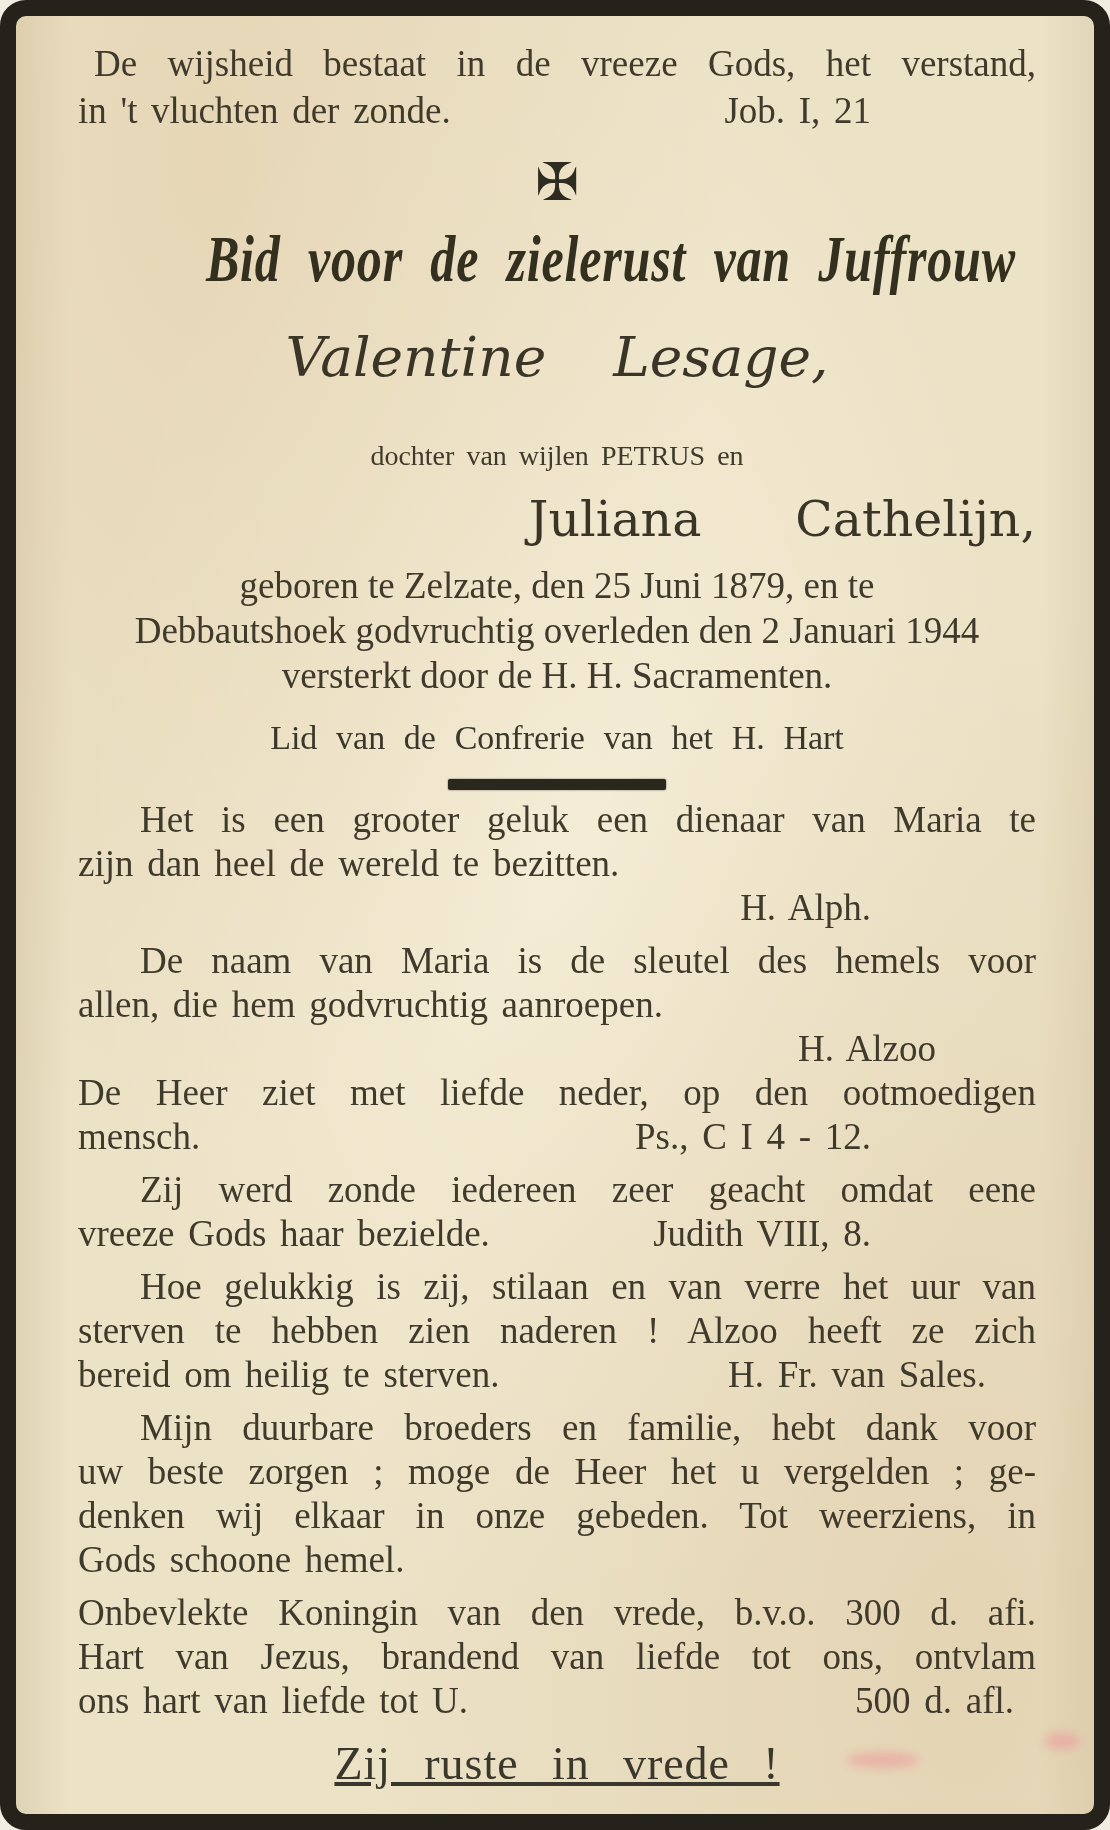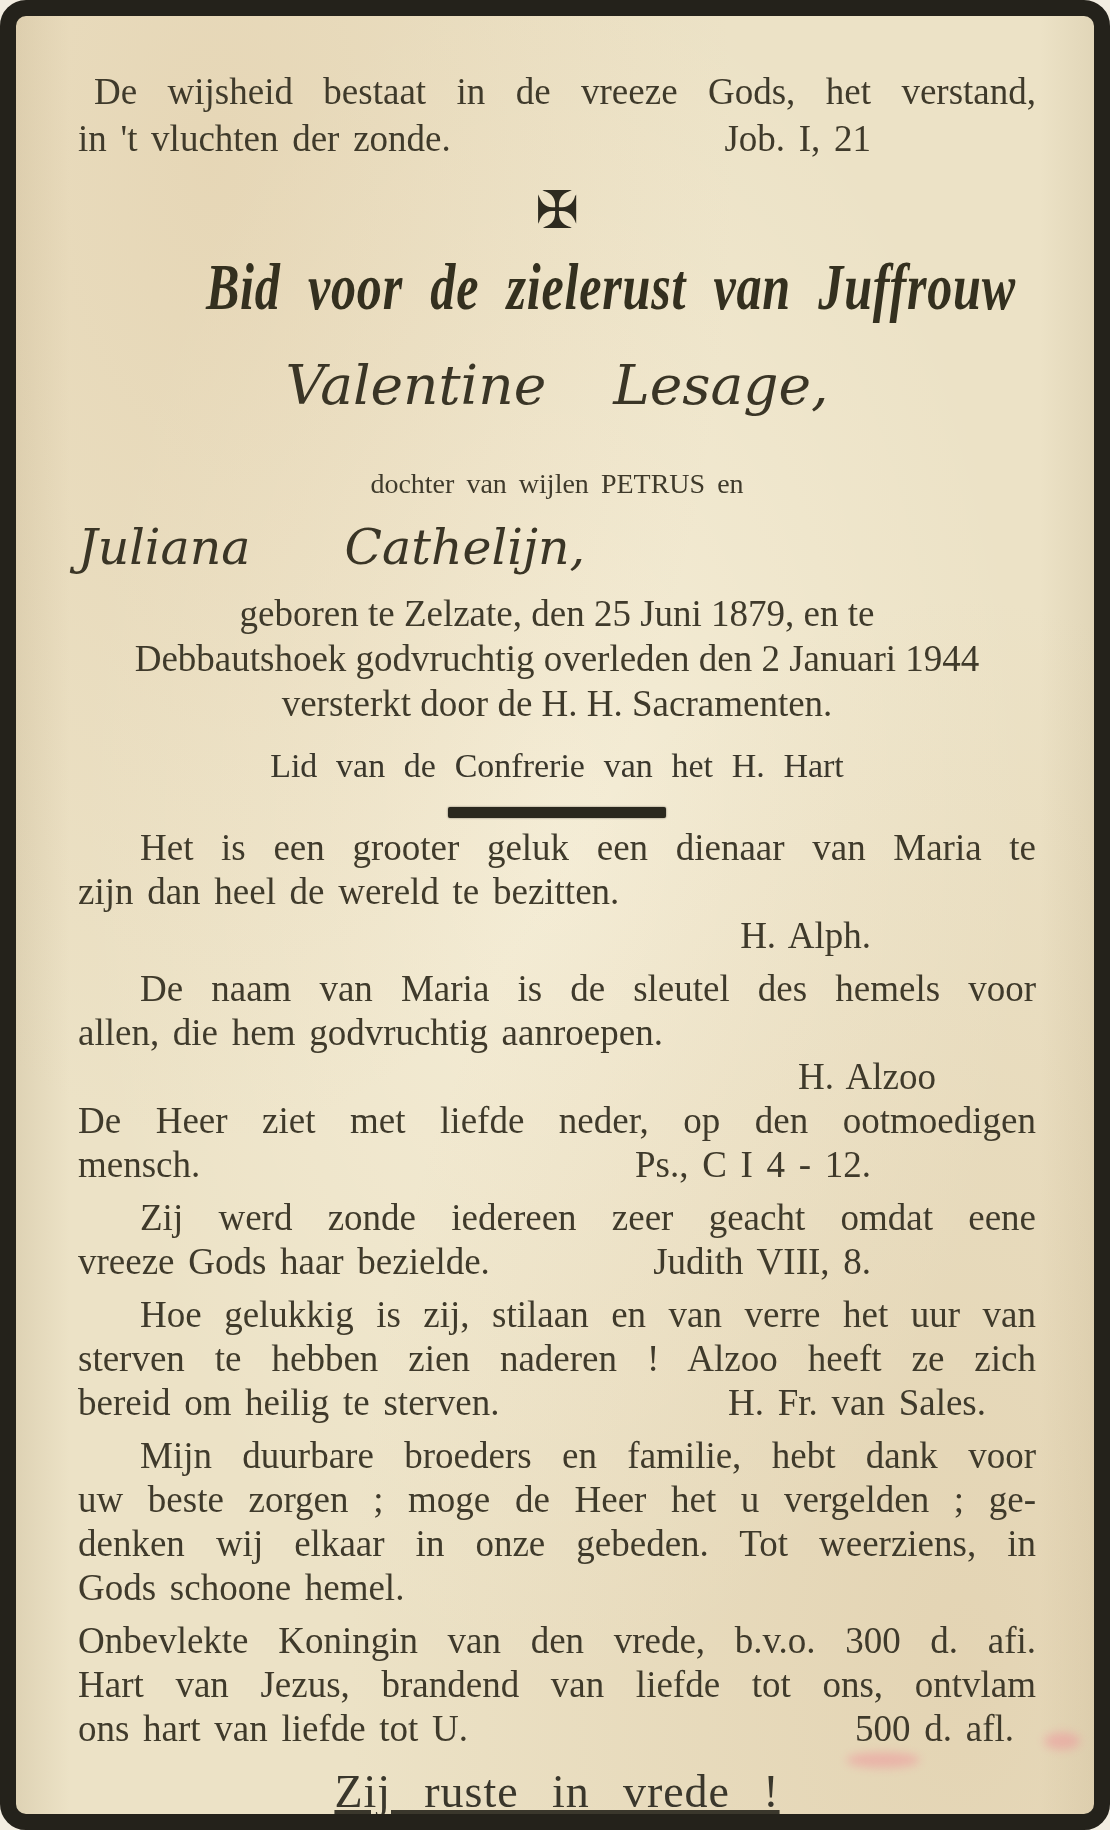--- a/index.html
+++ b/index.html
@@ -16,21 +16,21 @@
     width:1110px;height:1830px;
     border:16px solid #24221b;
     border-radius:26px;
     background-color:#ece2c6;
     background-image:
       radial-gradient(ellipse at 18% 8%,  rgba(216,188,146,0.30), transparent 42%),
       radial-gradient(ellipse at 88% 92%, rgba(205,176,132,0.28), transparent 46%),
       radial-gradient(ellipse at 50% 45%, rgba(255,250,234,0.45), transparent 62%),
       linear-gradient(90deg, rgba(160,140,100,0.18), transparent 5%),
       linear-gradient(270deg, rgba(160,140,100,0.14), transparent 5%);
-    padding:52px 58px 20px 62px;
+    padding:24px 58px 20px 62px;
     overflow:hidden;
     color:#3f3a2b;
   }
   .line{font-size:37px;line-height:44px;word-spacing:0.12em;}
   .epigraph .line{line-height:47px;}
   .indent{text-indent:62px;}
   .indent-sm{text-indent:16px;}
   .just{text-align:justify;text-align-last:justify;}
   .flex{display:flex;justify-content:space-between;}
   .pad-lg{padding-right:165px;}
@@ -53,21 +53,21 @@
     color:#34301f;
   }
   .name{
     text-align:center;font-style:italic;
     font-family:"DejaVu Serif", serif;
     font-size:55px;line-height:76px;
     word-spacing:0.9em;color:#3a3526;
   }
   .parents{text-align:center;font-size:28px;line-height:46px;margin-top:38px;word-spacing:0.18em;}
   .mother{
-    text-align:left;font-style:italic;
+    text-align:right;
     font-family:"DejaVu Serif", serif;
     font-size:49px;line-height:62px;
     margin-top:10px;word-spacing:1.6em;color:#3a3526;
   }
   .bio{text-align:center;font-size:37px;line-height:45px;margin-top:12px;}
   .membership{text-align:center;font-size:34px;line-height:56px;margin-top:12px;word-spacing:0.3em;color:#3a372c;}
   .rule{
     width:218px;height:11px;background:#2a281e;
     margin:13px auto 6px;border-radius:2px;
     box-shadow:0 0 2px rgba(40,40,30,0.65);

